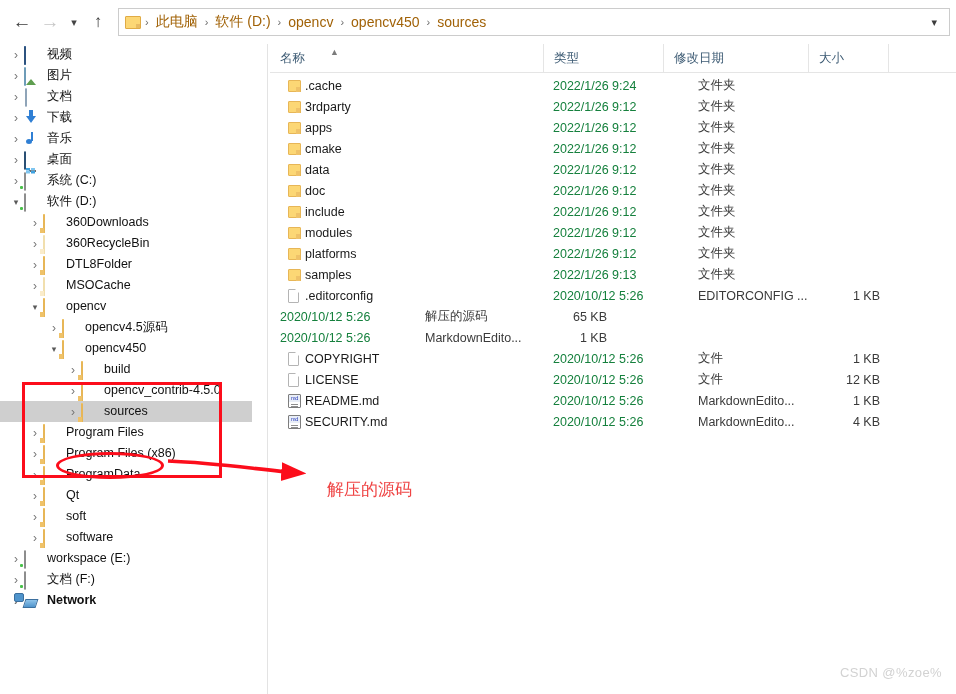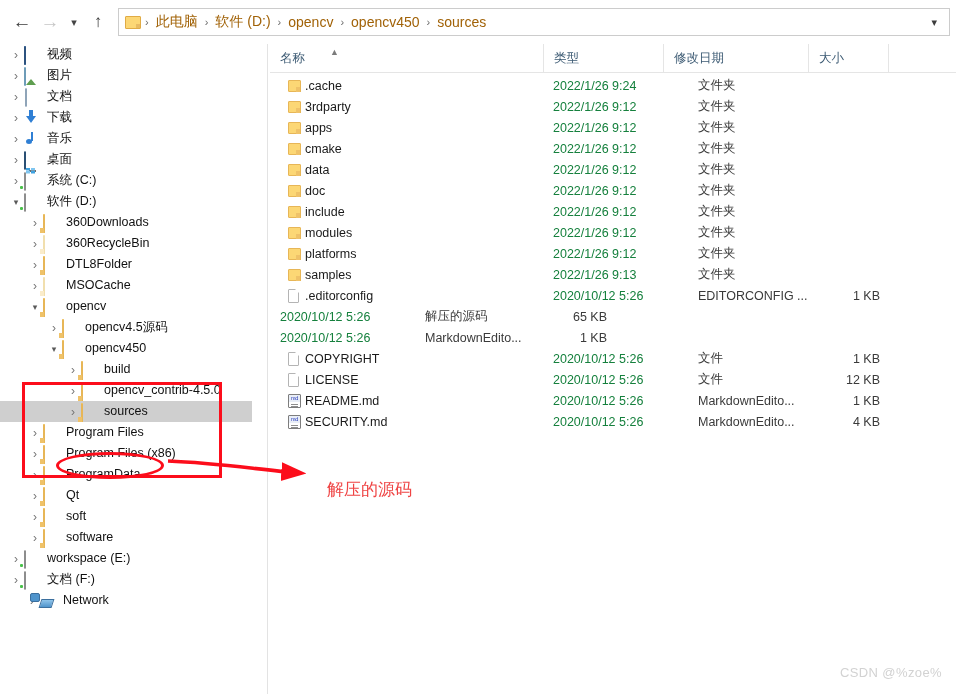--- a/index.html
+++ b/index.html
@@ -521,21 +521,21 @@
         <div class="tree-row" style="padding-left: 8px;">
           <span class="twisty" style="font-size: 12px;">›</span>
           <span class="t-icon"><span class="ic-drive"></span></span>
           <span class="t-label">workspace (E:)</span>
         </div>
         <div class="tree-row" style="padding-left: 8px;">
           <span class="twisty" style="font-size: 12px;">›</span>
           <span class="t-icon"><span class="ic-drive"></span></span>
           <span class="t-label">文档 (F:)</span>
         </div>
-        <div class="tree-row" style="padding-left: 24px;">
+        <div class="tree-row" style="padding-left: 8px; font-weight: bold;">
           <span class="twisty" style="font-size: 12px;">›</span>
           <span class="t-icon"><span class="ic-net"></span></span>
           <span class="t-label">Network</span>
         </div>
       </div>
   </div>
 
   <div class="side-scroll">
     <div class="sb-up">▲</div>
     <div class="sb-thumb"></div>

